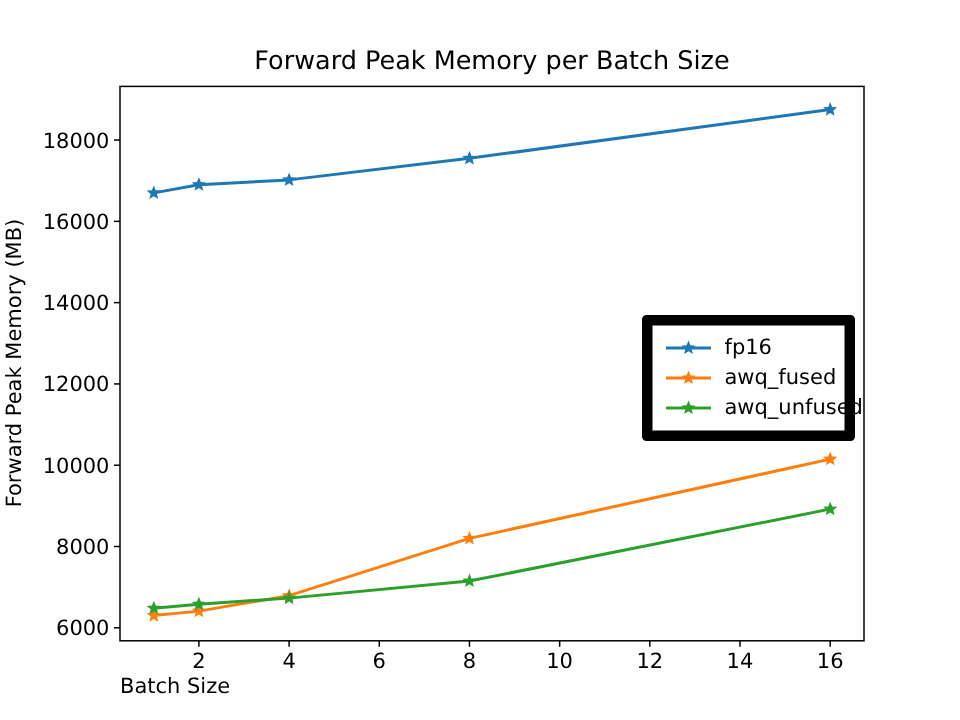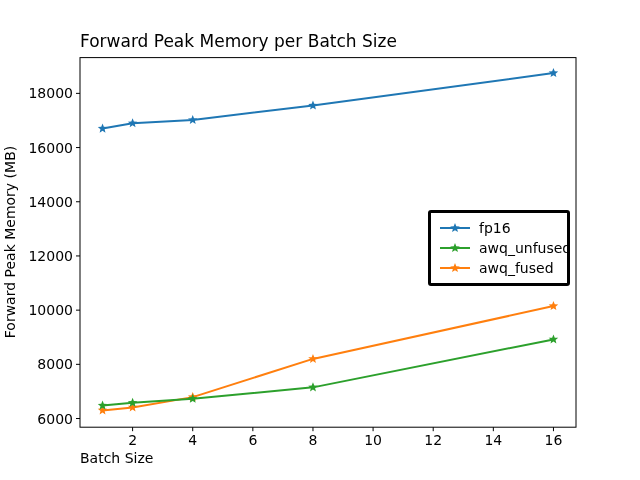--- a/index.html
+++ b/index.html
@@ -13,21 +13,21 @@
     position: relative;
     width: 640px; height: 480px;
     background: #ffffff;
   }
   #plot {
     position: absolute; left: 0; top: 0;
   }
   .title {
     position: absolute;
     left: 80px; top: 31px; width: 496px;
-    text-align: left;
+    text-align: center;
     font-size: 17px;
     color: #000000;
     white-space: nowrap;
   }
   .xlabel {
     position: absolute;
     left: 80px; top: 450px; width: 496px;
     font-size: 14px;
     color: #000000;
   }
@@ -41,21 +41,21 @@
     transform: rotate(-90deg);
     white-space: nowrap;
   }
   .legend {
     position: absolute;
     left: 428px; top: 210px;
     width: 142px;
     box-sizing: border-box;
     padding: 5px 8px;
     background: rgba(255,255,255,0.9);
-    border: 3px solid #000000;
+    border: 7px solid #000000;
     border-radius: 3px;
     text-align: center;
   }
   .legend-entry {
     display: flex;
     align-items: center;
     height: 20px;
   }
   .legend-sample { flex: 0 0 auto; }
   .legend-label {
@@ -136,27 +136,27 @@
   <div class="legend">
     <div class="legend-entry">
       <svg class="legend-sample" width="32" height="14">
           <line x1="1" y1="7" x2="31" y2="7" stroke="#1f77b4" stroke-width="2"></line>
           <path d="M16.00,2.00L17.29,5.22L20.76,5.45L18.09,7.68L18.94,11.05L16.00,9.20L13.06,11.05L13.91,7.68L11.24,5.45L14.71,5.22Z" fill="#1f77b4"></path>
         </svg>
       <span class="legend-label">fp16</span>
     </div>
     <div class="legend-entry">
       <svg class="legend-sample" width="32" height="14">
+          <line x1="1" y1="7" x2="31" y2="7" stroke="#ff7f0e" stroke-width="2"></line>
+          <path d="M16.00,2.00L17.29,5.22L20.76,5.45L18.09,7.68L18.94,11.05L16.00,9.20L13.06,11.05L13.91,7.68L11.24,5.45L14.71,5.22Z" fill="#ff7f0e"></path>
+        </svg>
+      <span class="legend-label">awq_fused</span>
+    </div>
+    <div class="legend-entry">
+      <svg class="legend-sample" width="32" height="14">
           <line x1="1" y1="7" x2="31" y2="7" stroke="#2ca02c" stroke-width="2"></line>
           <path d="M16.00,2.00L17.29,5.22L20.76,5.45L18.09,7.68L18.94,11.05L16.00,9.20L13.06,11.05L13.91,7.68L11.24,5.45L14.71,5.22Z" fill="#2ca02c"></path>
         </svg>
       <span class="legend-label">awq_unfused</span>
-    </div>
-    <div class="legend-entry">
-      <svg class="legend-sample" width="32" height="14">
-          <line x1="1" y1="7" x2="31" y2="7" stroke="#ff7f0e" stroke-width="2"></line>
-          <path d="M16.00,2.00L17.29,5.22L20.76,5.45L18.09,7.68L18.94,11.05L16.00,9.20L13.06,11.05L13.91,7.68L11.24,5.45L14.71,5.22Z" fill="#ff7f0e"></path>
-        </svg>
-      <span class="legend-label">awq_fused</span>
     </div>
   </div>
 
 </div>
 
 </body></html>

